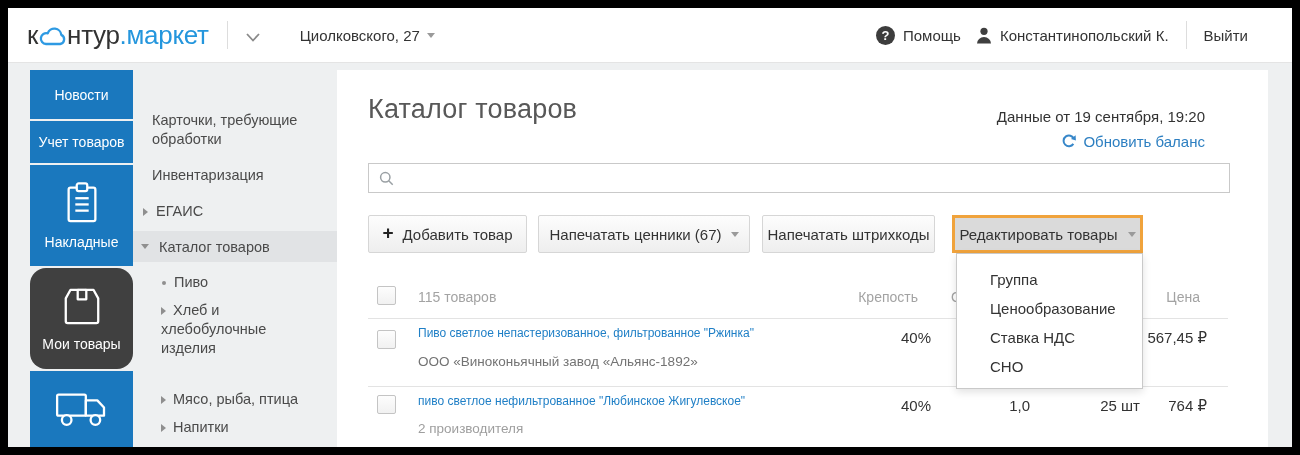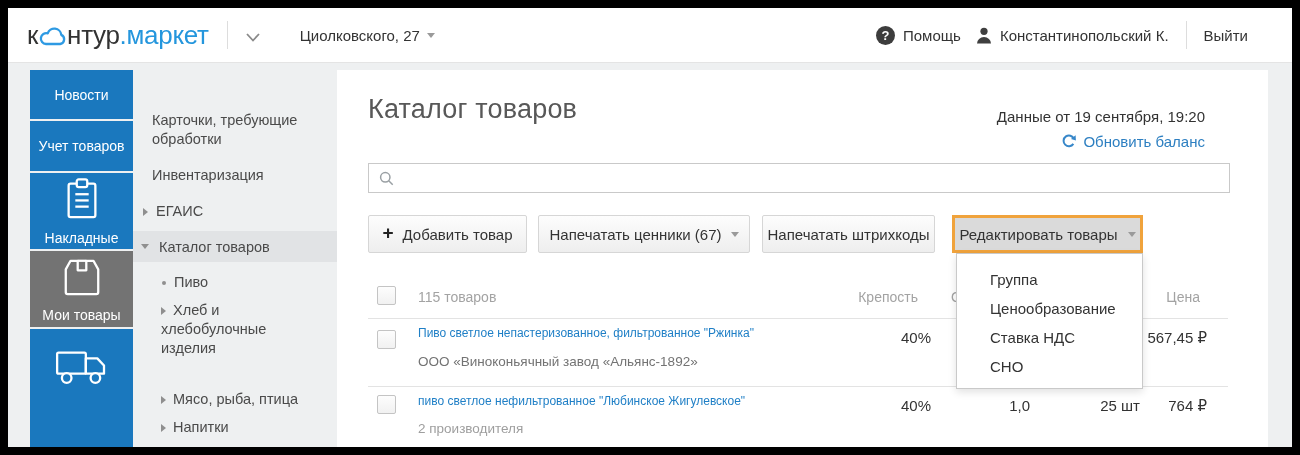--- a/index.html
+++ b/index.html
@@ -24,23 +24,23 @@
   .caret-down{display:inline-block;width:0;height:0;border-left:4px solid transparent;border-right:4px solid transparent;border-top:5px solid #9a9a9a;}
   .topbar-right{position:absolute;right:44px;top:0;height:54px;display:flex;align-items:center;gap:15px;font-size:15px;color:#333;}
   .tb-item{display:flex;align-items:center;gap:8px;cursor:pointer;}
   .help-circle{width:19px;height:19px;border-radius:50%;background:#3d3d3d;color:#fff;font-size:13px;font-weight:bold;text-align:center;line-height:19px;}
   .topbar-right .vdiv{margin:0 2px;}
 
   
   .bluebar{position:absolute;left:22px;top:62px;width:103px;height:377px;display:flex;flex-direction:column;}
   .tile{background:#1a78be;color:#fff;font-size:14px;margin-bottom:2px;display:flex;flex-direction:column;align-items:center;justify-content:center;text-align:center;cursor:pointer;flex:0 0 auto;}
   .tile.small{height:49px;}
-  .tile.small2{height:50px;}
-  .tile.big{height:76px;gap:9px;}
-  .tile.selected{background:#737373;}
+  .tile.small2{height:42px;}
+  .tile.big{height:101px;gap:9px;}
+  .tile.selected{background:#404040;border-radius:16px;}
   .tile.last{flex:1 1 auto;margin-bottom:0;justify-content:flex-start;padding-top:16px;}
 
   
   .subnav{position:absolute;left:125px;top:62px;width:204px;height:377px;font-size:14.5px;color:#4a4a4a;}
   .sn-item{position:absolute;line-height:19px;cursor:pointer;}
   .tri-right{display:inline-block;width:0;height:0;border-top:4px solid transparent;border-bottom:4px solid transparent;border-left:5px solid #8f8f8f;}
   .tri-down{display:inline-block;width:0;height:0;border-left:4px solid transparent;border-right:4px solid transparent;border-top:5px solid #8f8f8f;}
   .sn-selected{position:absolute;left:0;top:161px;width:204px;height:31px;background:#e1e3e5;display:flex;align-items:center;cursor:pointer;}
   .sn-selected .tri-down{margin:0 10px 0 8px;}
   .sn-bullet{display:inline-block;width:4px;height:4px;border-radius:50%;background:#8f8f8f;vertical-align:middle;}

